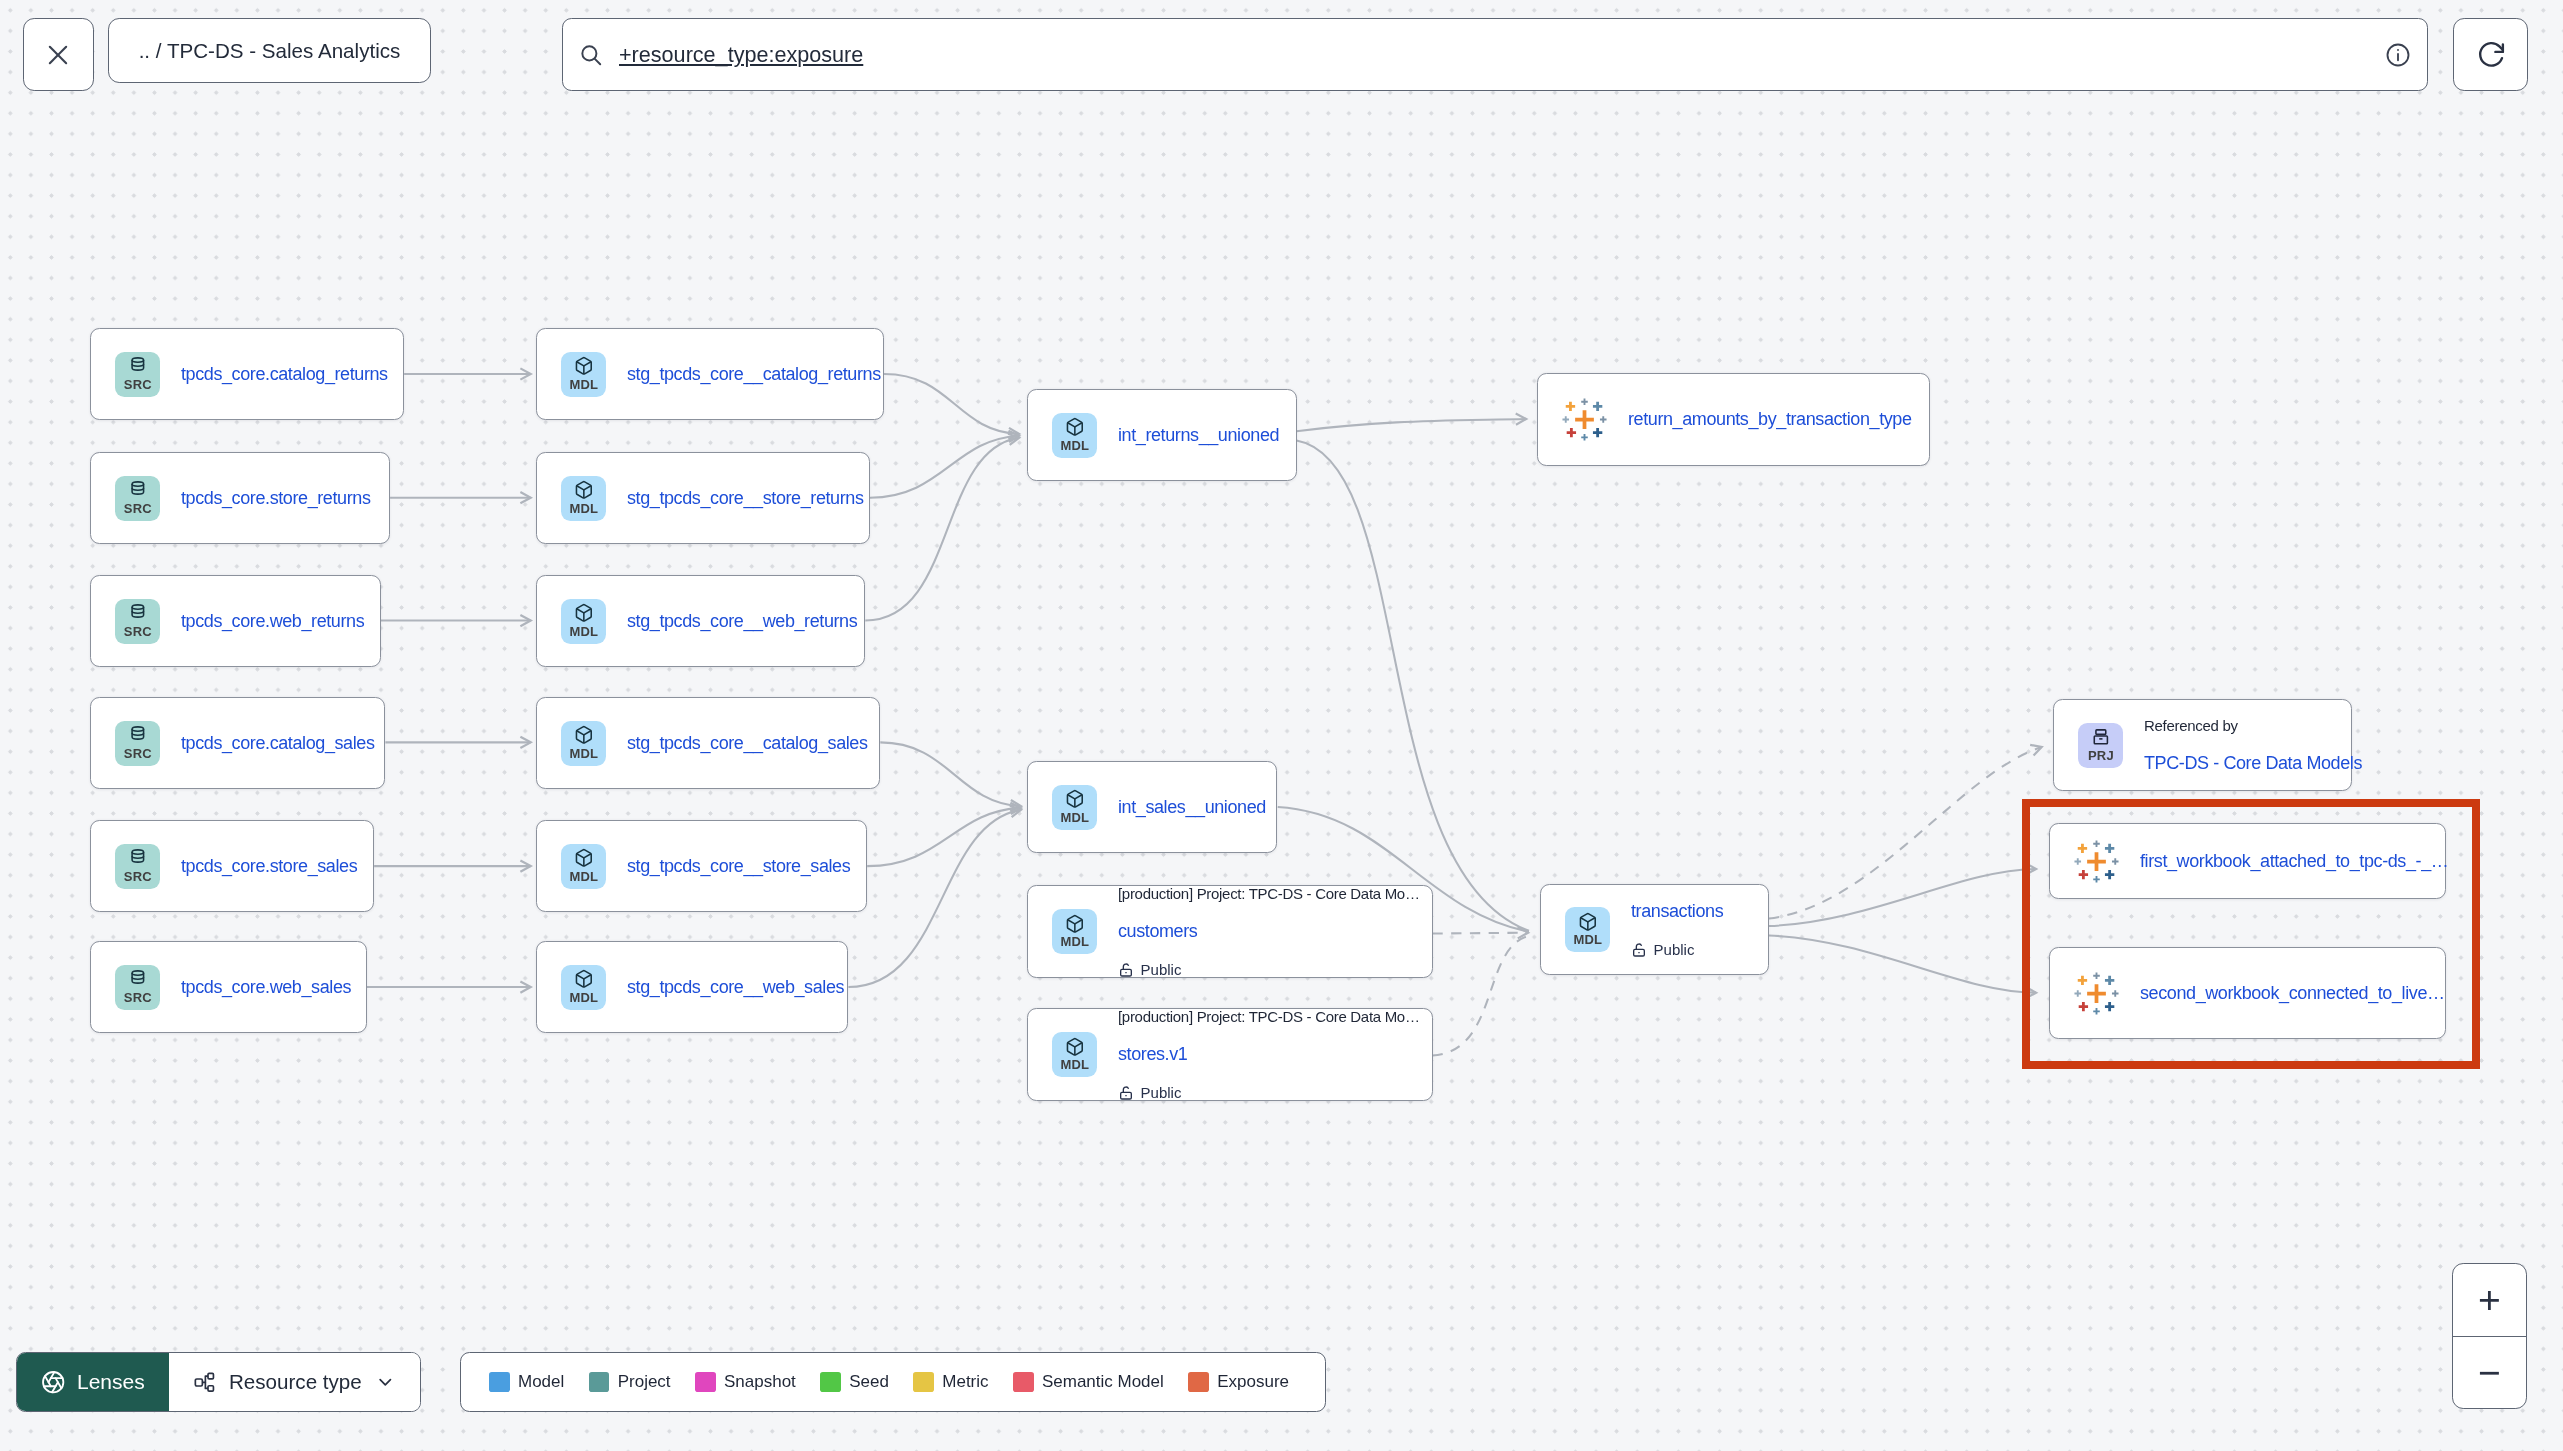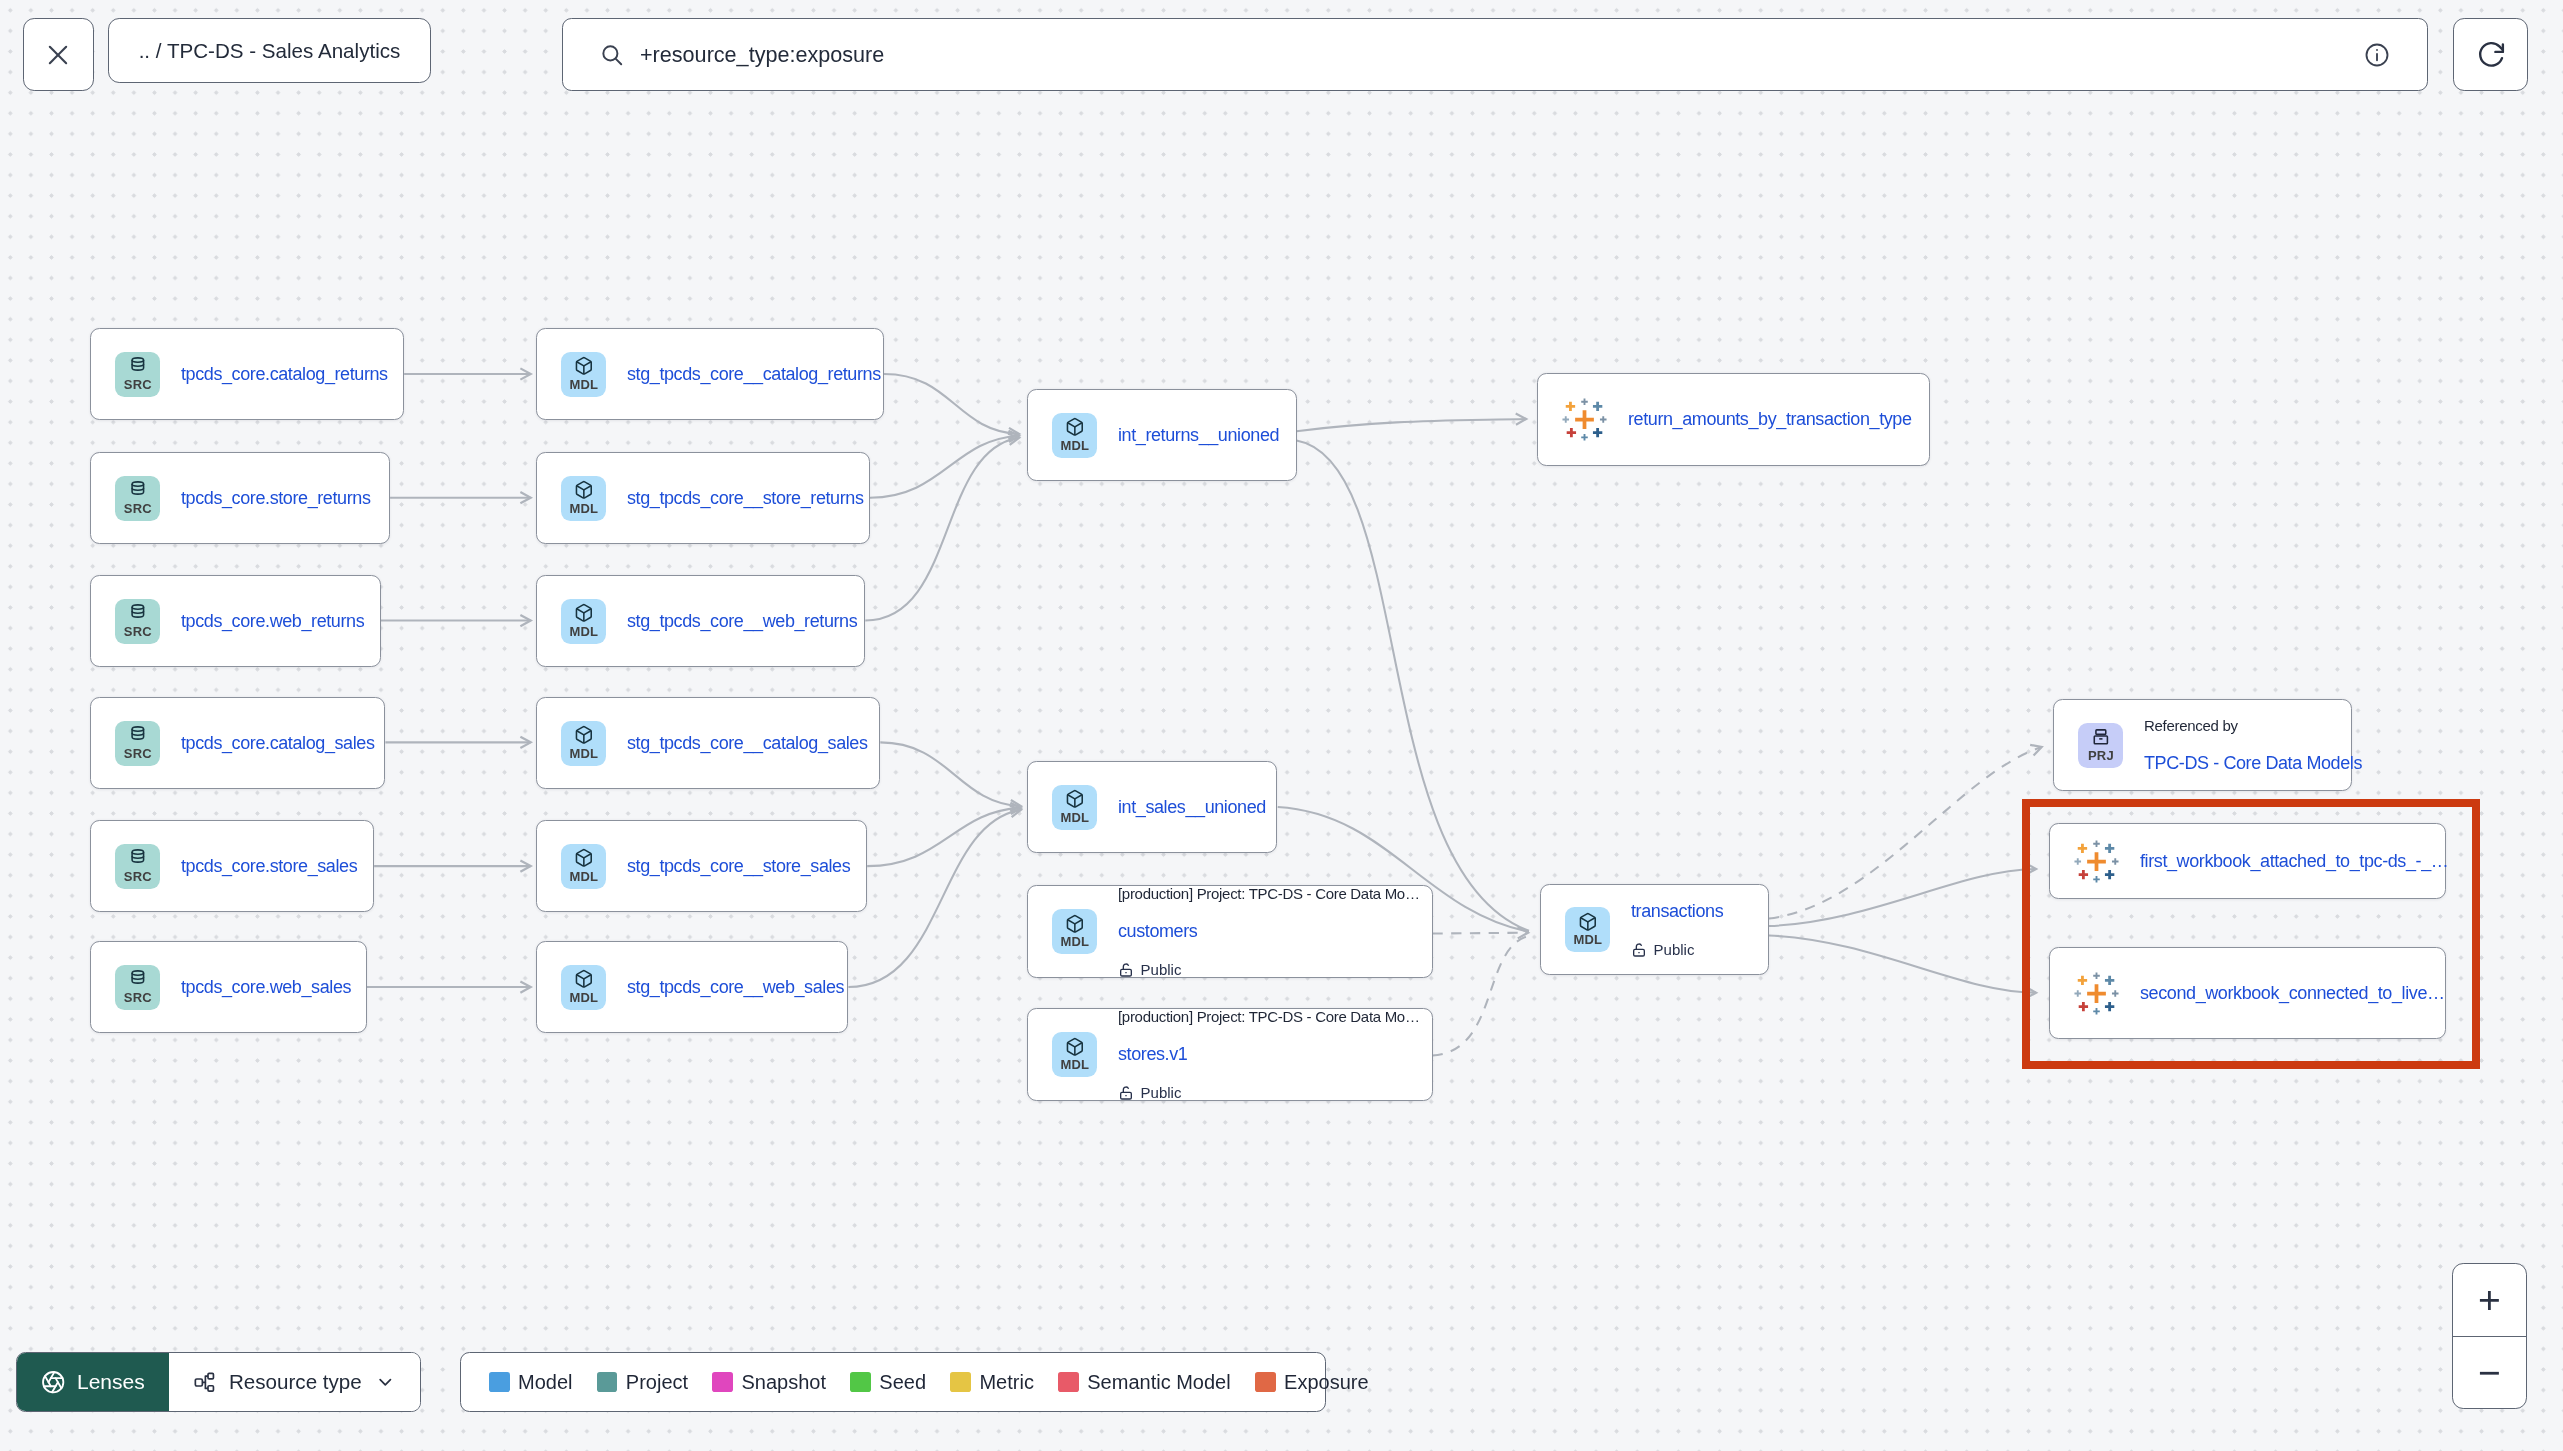--- a/index.html
+++ b/index.html
@@ -18,21 +18,21 @@
     position:absolute; background:#fff; border:1.9px solid #5d6573; border-radius:11.2px;
     display:flex; align-items:center; justify-content:center; cursor:pointer;
     font-size:20.6px; color:#232b3a;
   }
   #close-btn   { left:22.5px;  top:18px; width:71px;  height:73px; }
   #breadcrumb  { left:108px; top:18px; width:323px; height:65px; font-size:20.6px; }
   #refresh-btn { left:2453px;top:18px; width:75px;  height:73px; }
   #searchbar {
     position:absolute; left:562px; top:18px; width:1866px; height:73px;
     background:#fff; border:1.9px solid #5d6573; border-radius:9.4px;
-    display:flex; align-items:center; padding:0 36px; gap:15px;
+    display:flex; align-items:center; padding:0 15px; gap:15px;text-decoration:underline;
   }
   #searchbar input {
     flex:1; border:none; outline:none; background:transparent;
     font-family:inherit; font-size:21.6px; color:#232b3a;
   }
   .icon { flex:none; display:block; }
 
   
   .node {
     position:absolute; background:#fff; border:1.9px solid #8b919c; border-radius:9.4px;
@@ -104,21 +104,21 @@
   }
   #resource-type-btn {
     display:flex; align-items:center; gap:13px; padding:0 24.4px; background:#fff;
     font-size:20.6px; color:#232b3a; cursor:pointer; border:none; font-family:inherit;
   }
   #legend {
     position:absolute; left:460px; top:1352px; height:60px; width:866px;
     background:#fff; border:1.9px solid #5d6573; border-radius:9.4px;
     display:flex; align-items:center; padding:0 28px; gap:24.4px;
   }
-  .leg-item { display:flex; align-items:center; gap:8.4px; font-size:20px; color:#1f2636; white-space:nowrap; }
+  .leg-item { display:flex; align-items:center; gap:8.4px; font-size:17px; color:#1f2636; white-space:nowrap; }
   .leg-swatch { width:20.6px; height:20.6px; border-radius:2.8px; flex:none; }
 </style>
 </head>
 <body>
 
 <svg id="edges" width="2563" height="1451" viewBox="0 0 2734 1548">
   <defs>
     <marker id="arrow" markerWidth="20" markerHeight="20" refX="15" refY="10" orient="auto" markerUnits="userSpaceOnUse">
       <path d="M4 4 L15 10 L4 16" fill="none" stroke="#afb4bc" stroke-width="2.4"></path>
     </marker>

